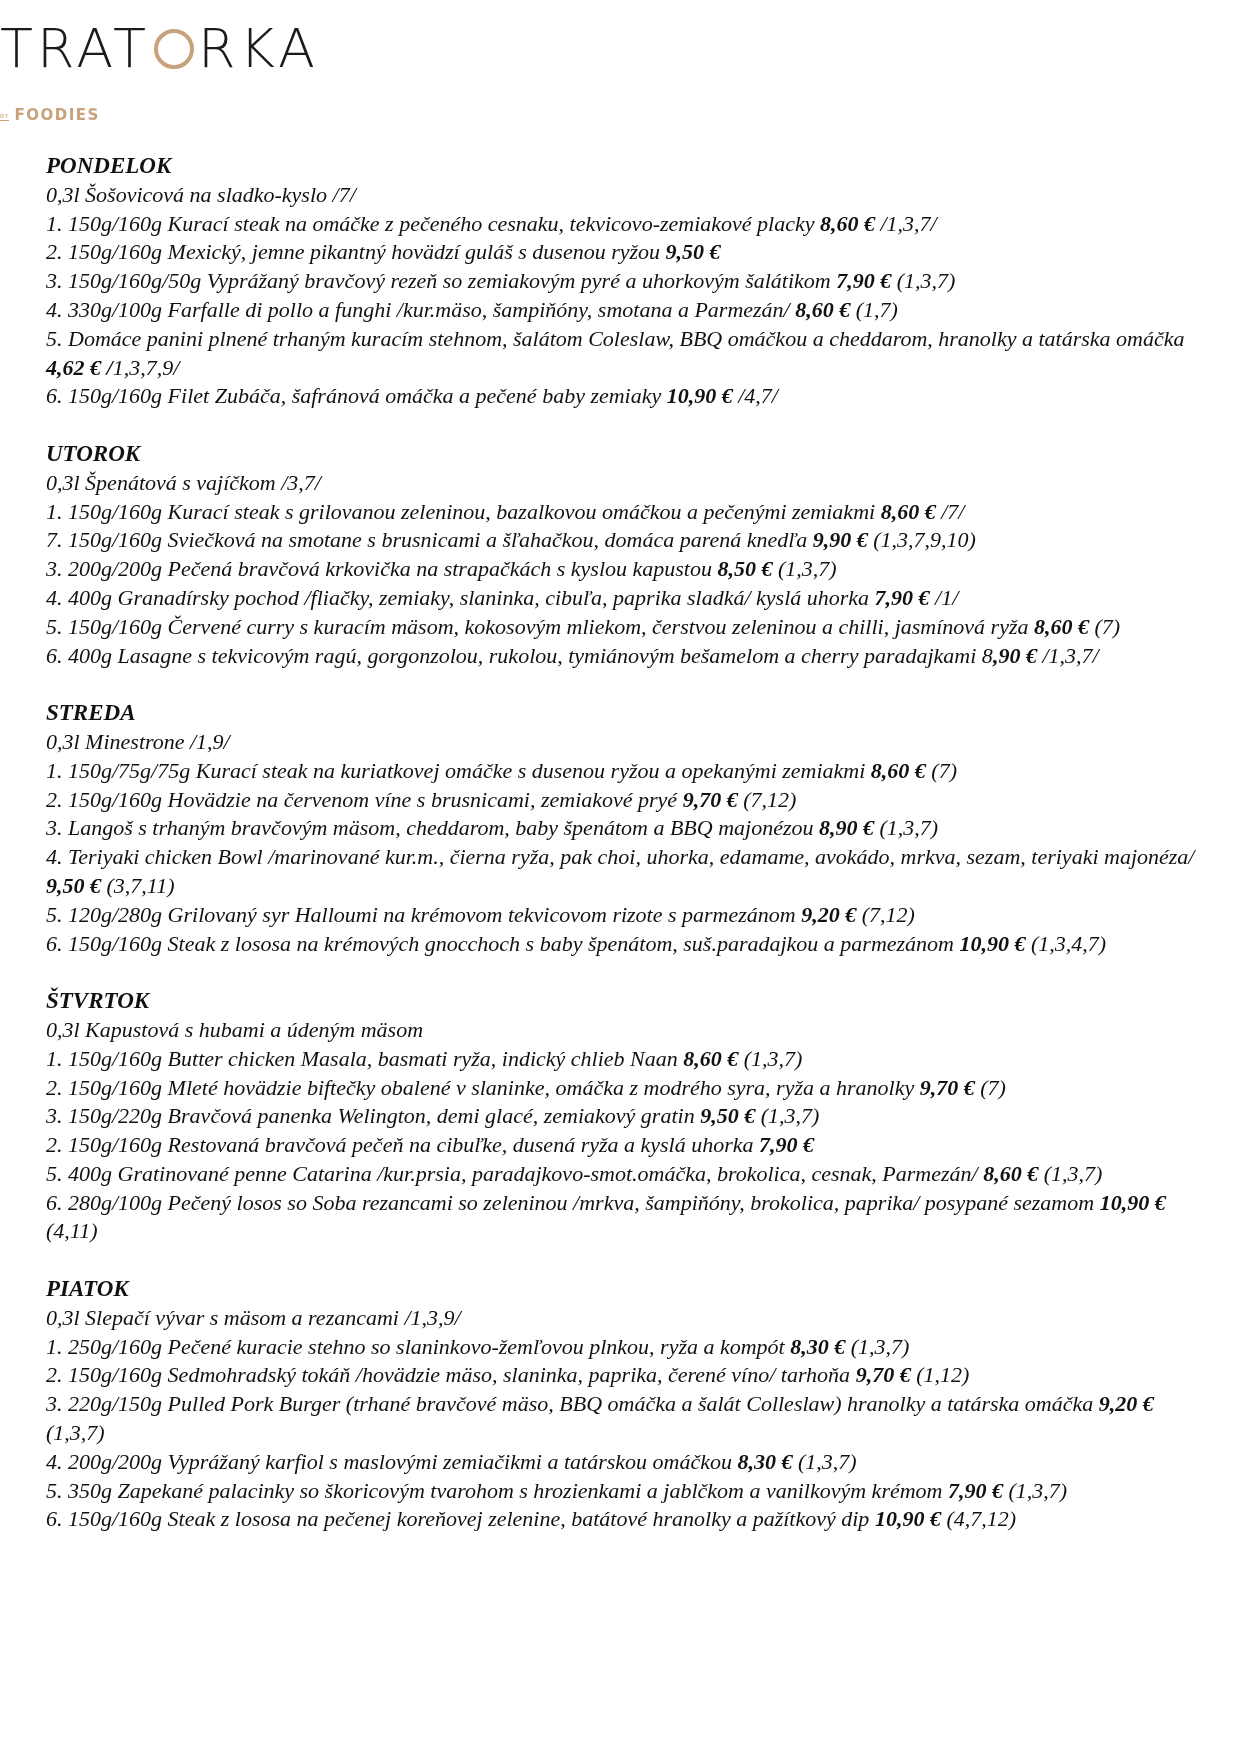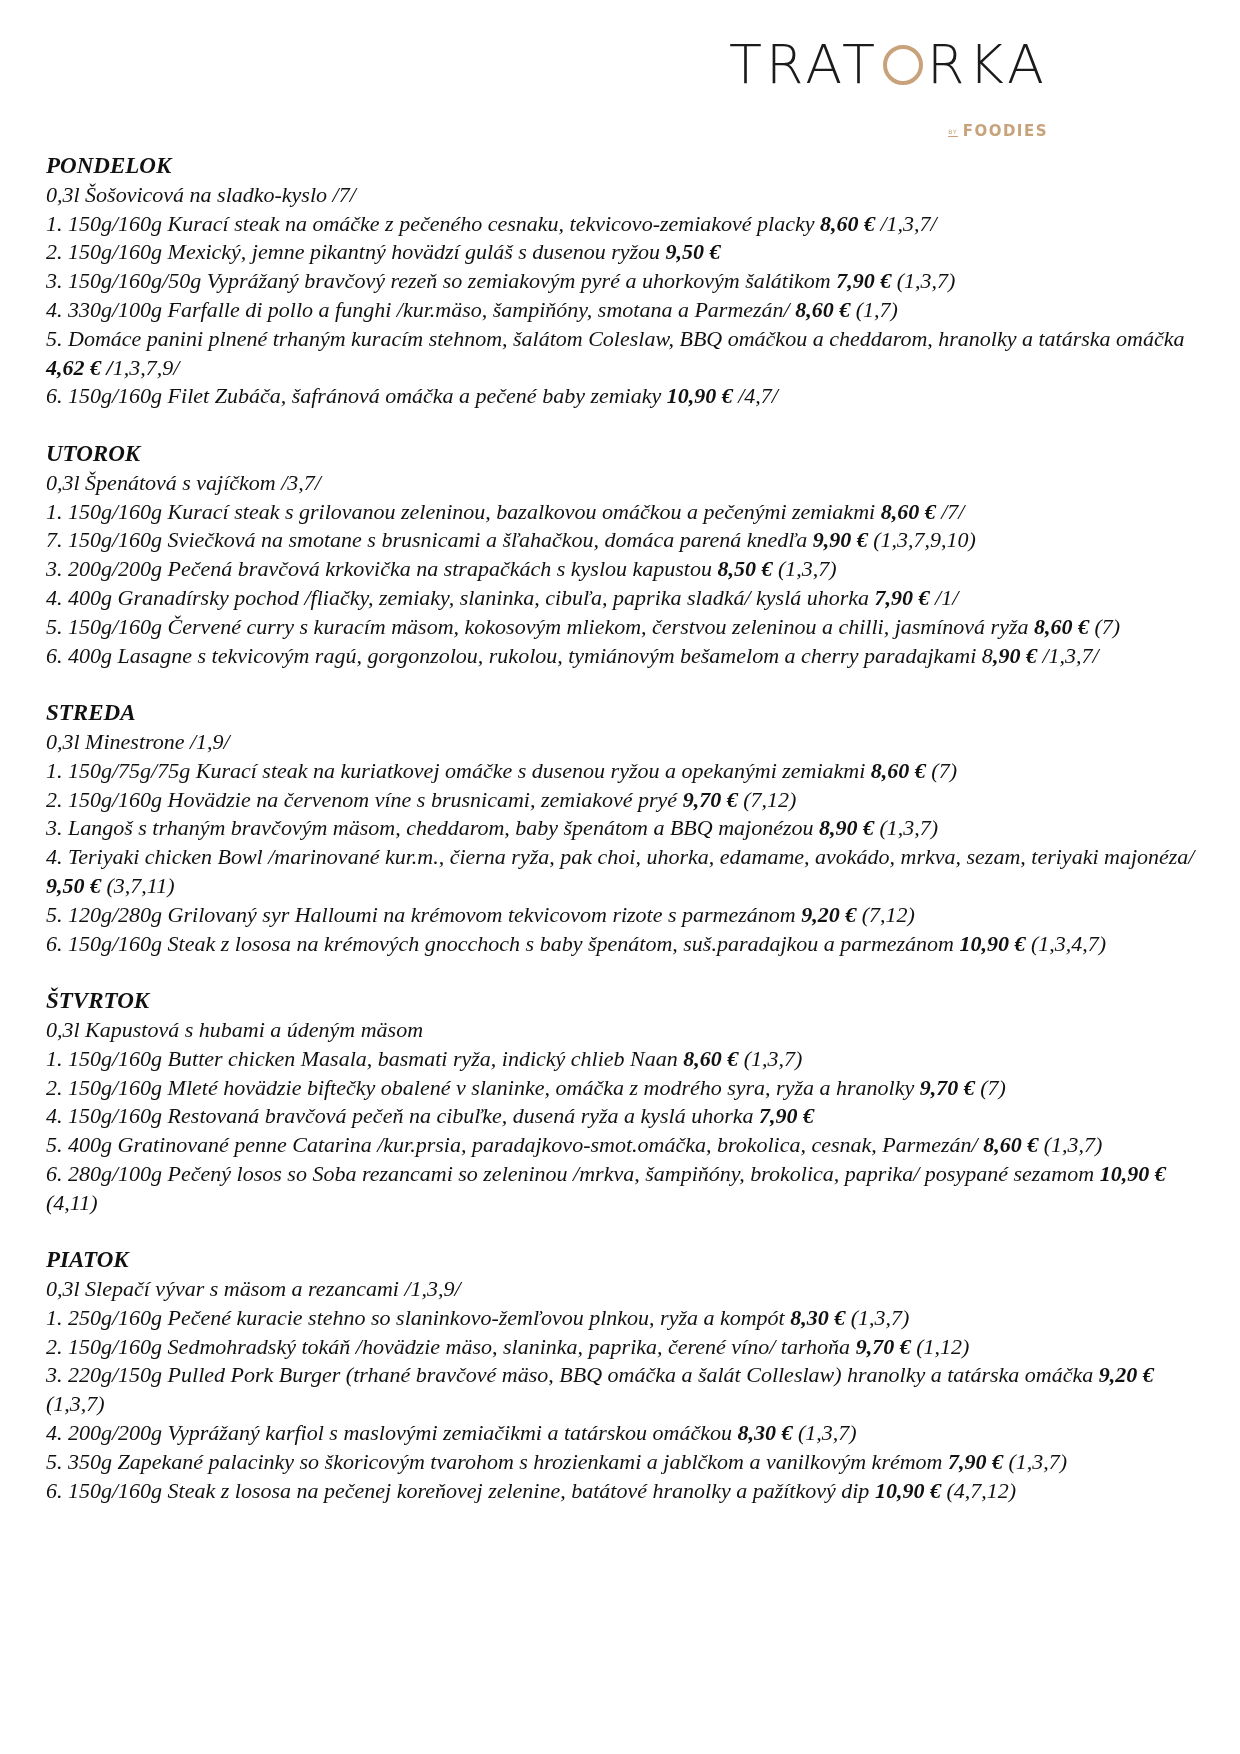--- a/index.html
+++ b/index.html
@@ -2,21 +2,21 @@
 <html><head>
 <meta charset="utf-8">
 <style>
   html, body { margin: 0; padding: 0; background: #ffffff; }
   body {
     width: 1240px; height: 1754px; position: relative; overflow: hidden;
     font-family: "Liberation Serif", "DejaVu Serif", serif;
     color: #111111;
   }
   .logo {
-    position: absolute; left: 0; width: 1048px; top: 38px; text-align: right;
+    position: absolute; left: 0; width: 1048px; top: 22px; text-align: left;
   }
   .logo-word {
     display: inline-flex; align-items: center;
     font-family: "DejaVu Sans", "Liberation Sans", sans-serif;
     font-weight: 300; font-size: 54px; letter-spacing: 4px; color: #1b1b1b;
     line-height: 1;
   }
   .logo-o {
     display: inline-block; width: 40px; height: 40px; border: 4px solid #c7a27a;
     border-radius: 50%; margin: 0 4px; box-sizing: border-box;
@@ -82,21 +82,22 @@
       <div class="item"><span>3. Langoš s trhaným bravčovým mäsom, cheddarom, baby špenátom a BBQ majonézou </span><span class="price">8,90 €</span><span> (1,3,7)</span></div>
       <div class="item"><span>4. Teriyaki chicken Bowl /marinované kur.m., čierna ryža, pak choi, uhorka, edamame, avokádo, mrkva, sezam, teriyaki majonéza/ </span><span class="price">9,50 €</span><span> (3,7,11)</span></div>
       <div class="item"><span>5. 120g/280g Grilovaný syr Halloumi na krémovom tekvicovom rizote s parmezánom  </span><span class="price">9,20 €</span><span> (7,12)</span></div>
       <div class="item"><span>6. 150g/160g Steak z lososa na krémových gnocchoch s baby špenátom, suš.paradajkou a parmezánom </span><span class="price">10,90 €</span><span> (1,3,4,7)</span></div>
     </div>
     <div class="day">
       <div class="day-title">ŠTVRTOK</div>
       <div class="soup">0,3l Kapustová s hubami a údeným mäsom</div>
       <div class="item"><span>1. 150g/160g Butter chicken Masala, basmati ryža, indický chlieb Naan </span><span class="price">8,60 €</span><span> (1,3,7)</span></div>
       <div class="item"><span>2. 150g/160g Mleté hovädzie biftečky obalené v slaninke, omáčka z modrého syra, ryža a hranolky </span><span class="price">9,70 €</span><span> (7)</span></div>
-      <div class="item"><span>4. 150g/160g Restovaná bravčová pečeň na cibuľke, dusená ryža a kyslá uhorka  </span><span class="price">7,90 €</span><span></span></div>
+      <div class="item"><span>3. 150g/220g  Bravčová panenka Welington, demi glacé, zemiakový gratin </span><span class="price">9,50 €</span><span>  (1,3,7)</span></div>
+      <div class="item"><span>2. 150g/160g Restovaná bravčová pečeň na cibuľke, dusená ryža a kyslá uhorka  </span><span class="price">7,90 €</span><span></span></div>
       <div class="item"><span>5. 400g Gratinované penne Catarina /kur.prsia, paradajkovo-smot.omáčka, brokolica, cesnak, Parmezán/ </span><span class="price">8,60 €</span><span> (1,3,7)</span></div>
       <div class="item"><span>6. 280g/100g Pečený losos so Soba rezancami so zeleninou /mrkva, šampiňóny, brokolica, paprika/ posypané sezamom  </span><span class="price">10,90 €</span><span> (4,11)</span></div>
     </div>
     <div class="day">
       <div class="day-title">PIATOK</div>
       <div class="soup">0,3l Slepačí vývar s mäsom a rezancami /1,3,9/</div>
       <div class="item"><span>1. 250g/160g Pečené kuracie stehno so slaninkovo-žemľovou plnkou, ryža a  kompót  </span><span class="price">8,30 €</span><span> (1,3,7)</span></div>
       <div class="item"><span>2. 150g/160g Sedmohradský tokáň /hovädzie mäso, slaninka, paprika, čerené víno/ tarhoňa  </span><span class="price">9,70 €</span><span> (1,12)</span></div>
       <div class="item"><span>3. 220g/150g Pulled Pork Burger (trhané bravčové mäso, BBQ omáčka a šalát Colleslaw) hranolky a tatárska omáčka </span><span class="price">9,20 €</span><span> (1,3,7)</span></div>
       <div class="item"><span>4. 200g/200g Vyprážaný karfiol s maslovými zemiačikmi a tatárskou omáčkou </span><span class="price">8,30 €</span><span> (1,3,7)</span></div>

